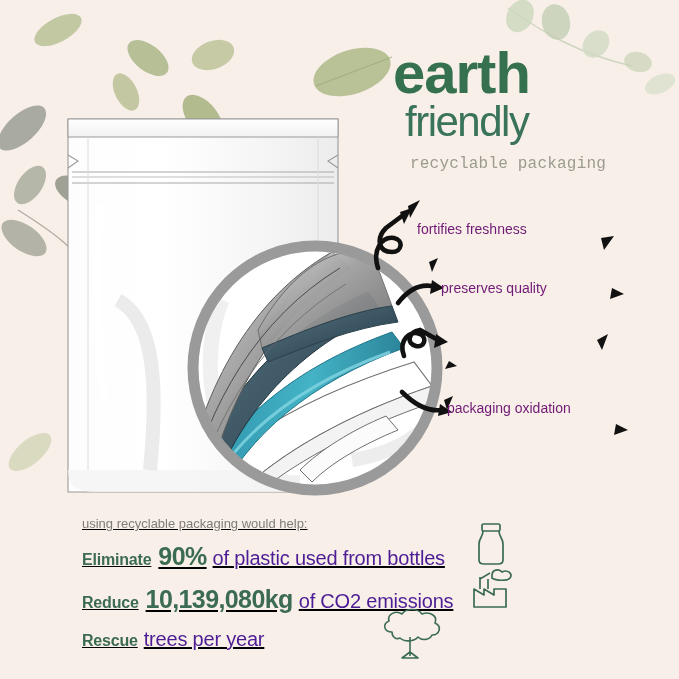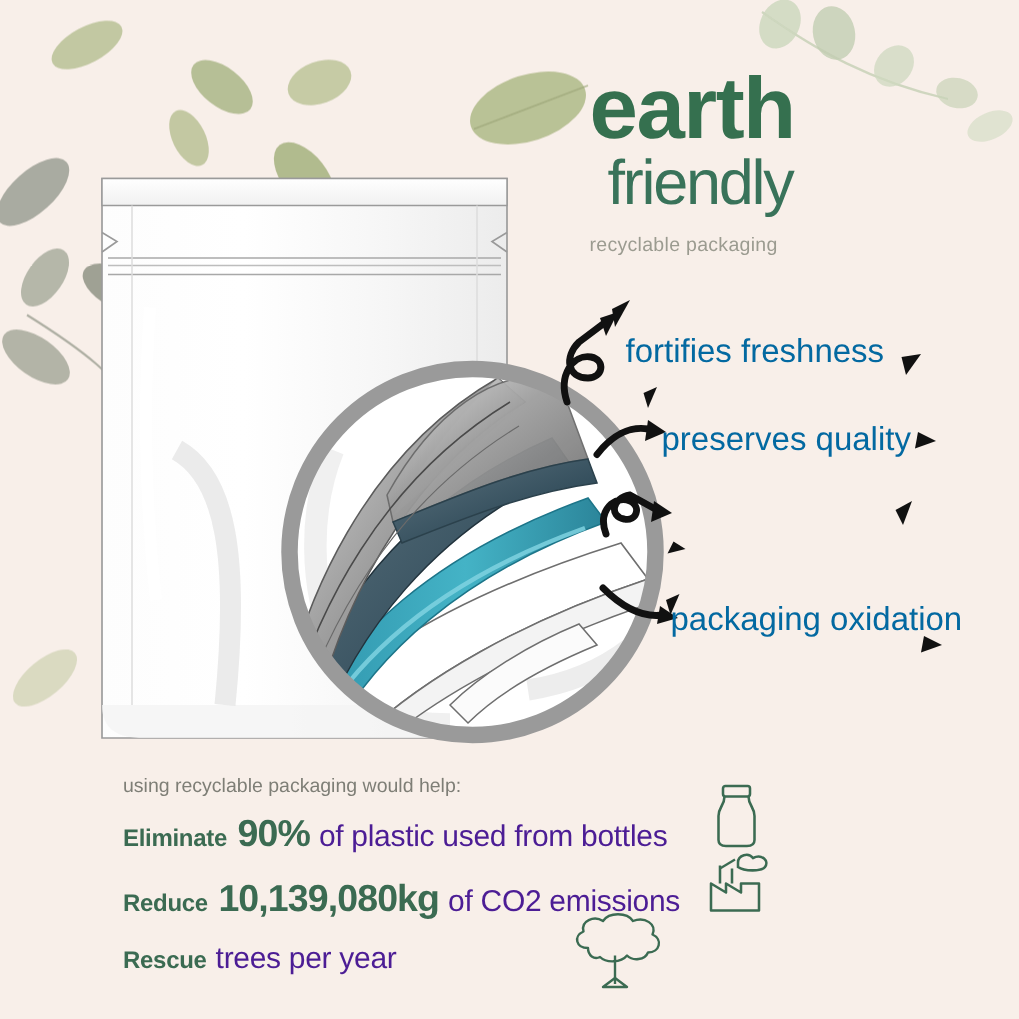--- a/index.html
+++ b/index.html
@@ -17,34 +17,34 @@
   #headline{position:absolute;left:393px;top:46px;width:270px;}
   #title-earth{
     font-size:58px;line-height:0.92;font-weight:bold;
     color:#35704f;letter-spacing:-1px;margin:0;
   }
   #title-friendly{
     font-size:42px;line-height:1.0;font-weight:normal;
     color:#39735a;letter-spacing:-1.5px;margin:12px;margin-top:2px;
   }
   #title-sub{
-    font-size:13px;color:#9b9b90;margin:0;margin-top:6px;letter-spacing:.2px;
+    font-size:16px;color:#9b9b90;margin:17px;margin-top:6px;letter-spacing:.2px;font-family:Liberation Mono, monospace;
   }
 
   
   .callout{
-    position:absolute;font-size:22px;color:#0369a1;white-space:nowrap;
+    position:absolute;font-size:14px;color:#701a75;white-space:nowrap;
   }
   #callout-0{left:417px;top:221px;}
   #callout-1{left:441px;top:280px;}
   #callout-2{left:456px;top:339px;}
   #callout-3{left:447px;top:400px;}
 
   
-  #stats{position:absolute;left:82px;top:516px;width:520px;}
+  #stats{position:absolute;left:82px;top:516px;width:520px;text-decoration:underline;}
   #stats-intro{font-size:13px;color:#7e7e76;margin:0 0 11px 0;}
   .stat-row{display:flex;align-items:baseline;margin-bottom:14px;}
   .stat-verb{
     font-size:16px;font-weight:bold;color:#3b6b52;letter-spacing:-.2px;
   }
   .stat-num{
     font-size:25px;font-weight:bold;color:#3b6b52;
     letter-spacing:-.6px;margin-left:7px;
   }
   .stat-tail{

